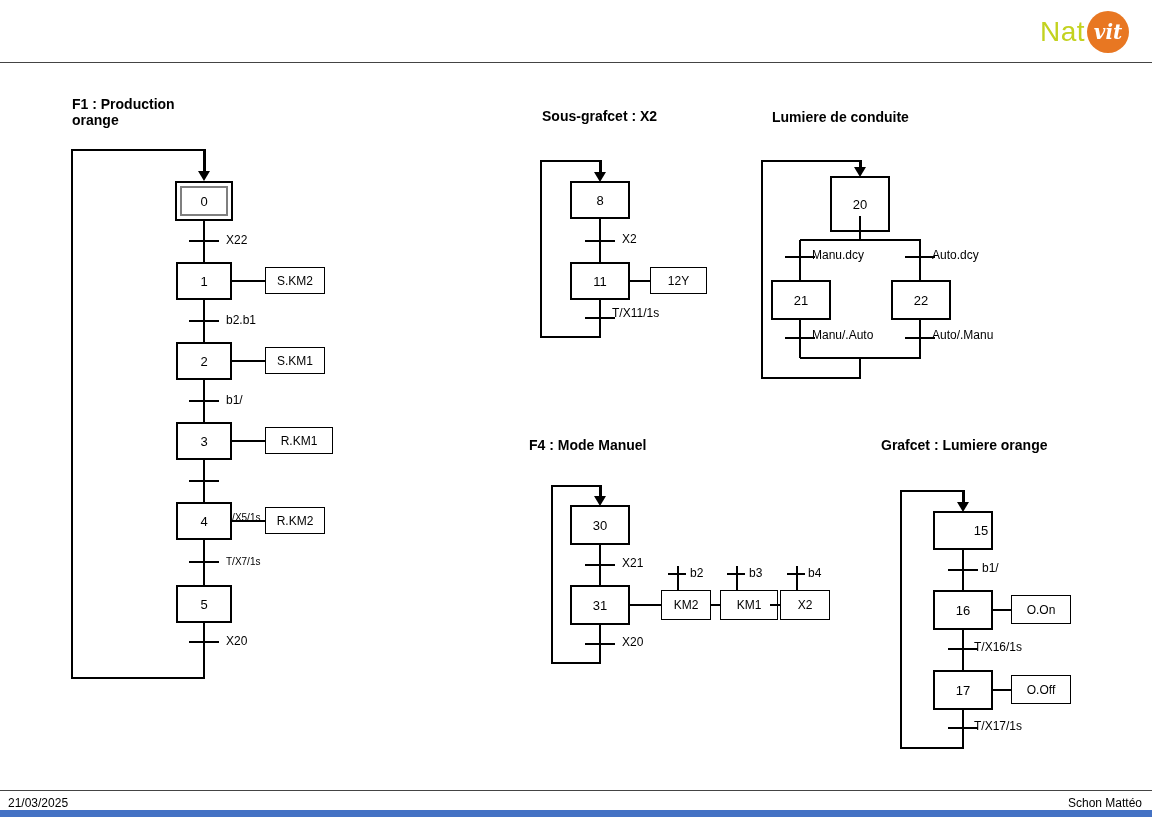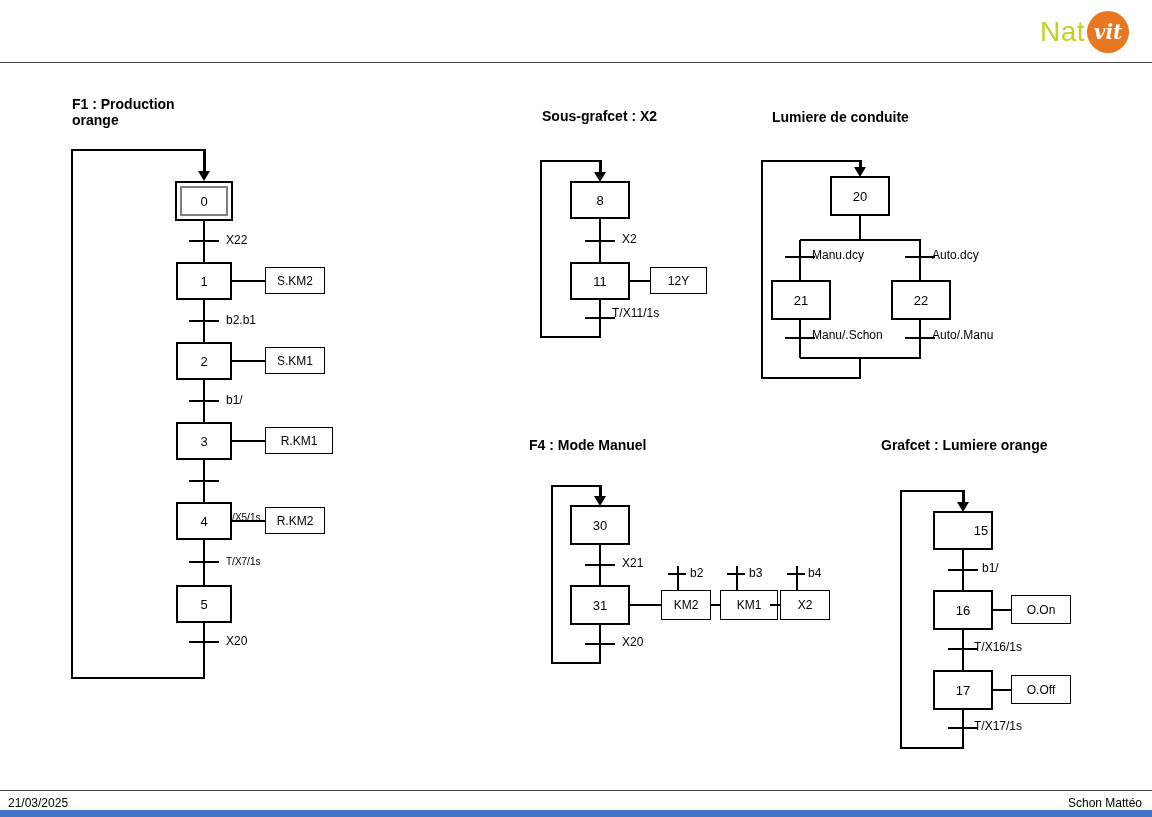--- a/index.html
+++ b/index.html
@@ -136,37 +136,37 @@
     <div class="h" style="left:540px;top:336px;width:61px;"></div>
   </div>
 
   <div>
     <div class="ttl" style="left:772px;top:109px;">Lumiere de conduite</div>
     <div class="v" style="left:761px;top:160px;height:219px;"></div>
     <div class="h" style="left:761px;top:160px;width:100px;"></div>
     <div class="stem" style="left:859px;top:160px;height:9px;"></div>
     <div class="arr" style="left:854px;top:167px;"></div>
 
-    <div class="step" style="left:830px;top:176px;width:60px;height:40px;text-align:right;">20</div>
+    <div class="step" style="left:830px;top:176px;width:60px;height:56px;text-align:right;">20</div>
     <div class="v" style="left:859px;top:216px;height:24px;"></div>
     <div class="h" style="left:800px;top:239px;width:121px;"></div>
 
     <div class="v" style="left:799px;top:240px;height:40px;"></div>
     <div class="tick" style="left:785px;top:256px;"></div>
     <div class="tl" style="left:812px;top:248px;">Manu.dcy</div>
     <div class="v" style="left:919px;top:240px;height:40px;"></div>
     <div class="tick" style="left:905px;top:256px;"></div>
     <div class="tl" style="left:932px;top:248px;">Auto.dcy</div>
 
     <div class="step" style="left:771px;top:280px;width:60px;height:40px;">21</div>
     <div class="step" style="left:891px;top:280px;width:60px;height:40px;">22</div>
 
     <div class="v" style="left:799px;top:320px;height:38px;"></div>
     <div class="tick" style="left:785px;top:337px;"></div>
-    <div class="tl" style="left:812px;top:328px;">Manu/.Schon</div>
+    <div class="tl" style="left:812px;top:328px;">Manu/.Auto</div>
     <div class="v" style="left:919px;top:320px;height:38px;"></div>
     <div class="tick" style="left:905px;top:337px;"></div>
     <div class="tl" style="left:932px;top:328px;">Auto/.Manu</div>
 
     <div class="h" style="left:800px;top:357px;width:121px;"></div>
     <div class="v" style="left:859px;top:357px;height:21px;"></div>
     <div class="h" style="left:761px;top:377px;width:100px;"></div>
   </div>
 
   <div>

